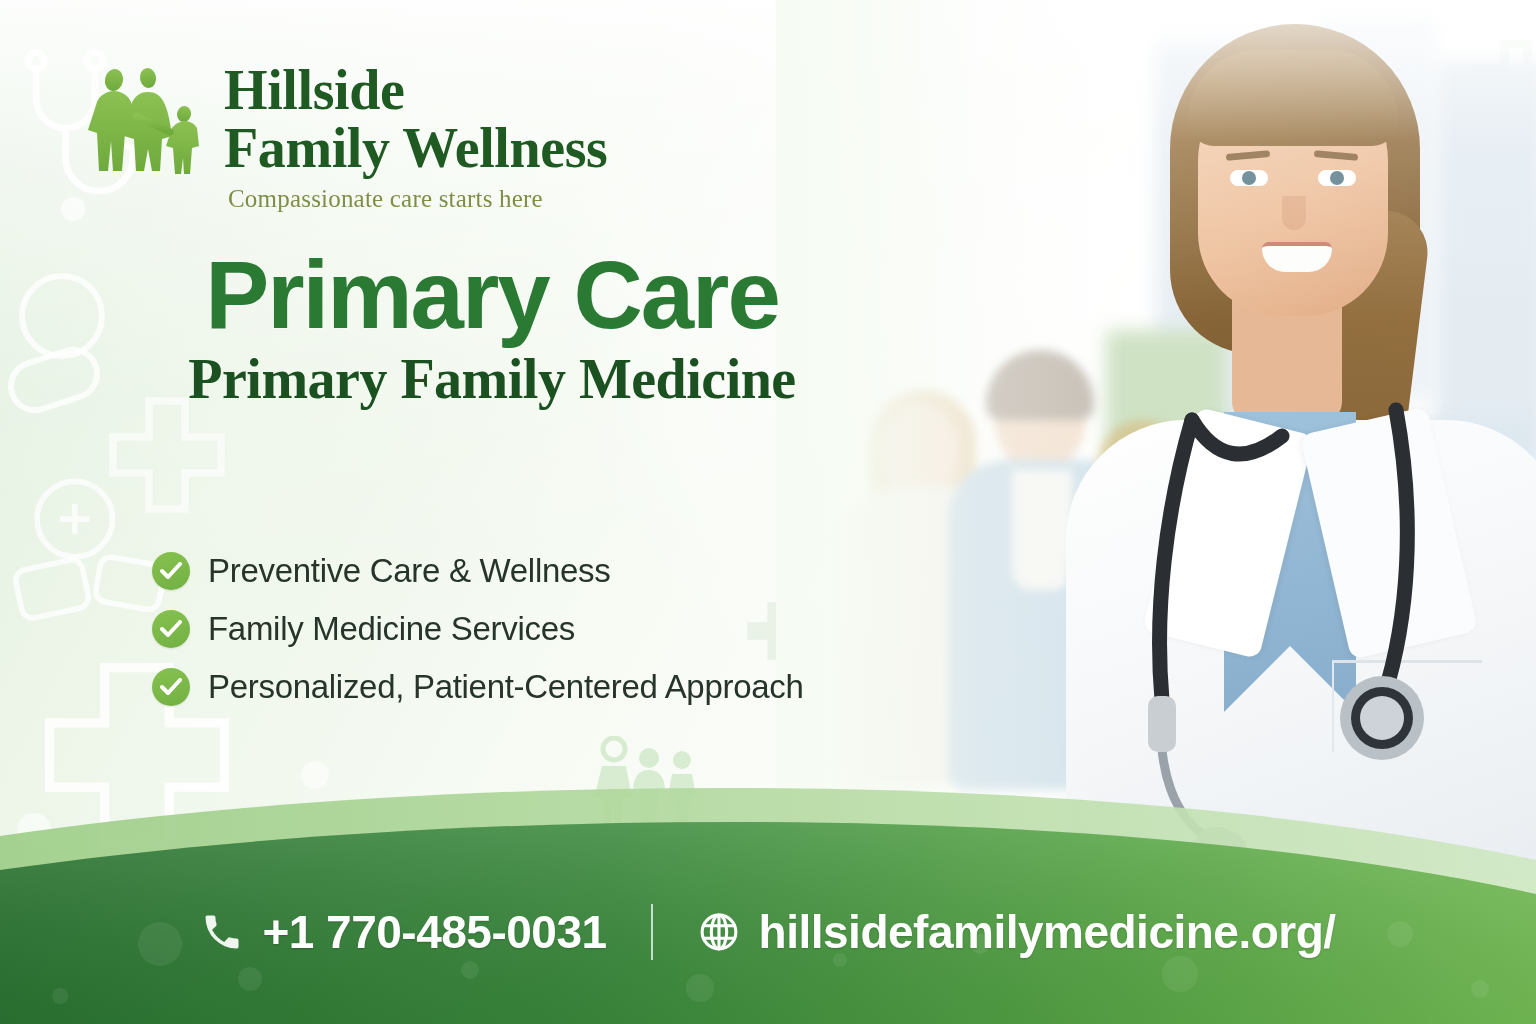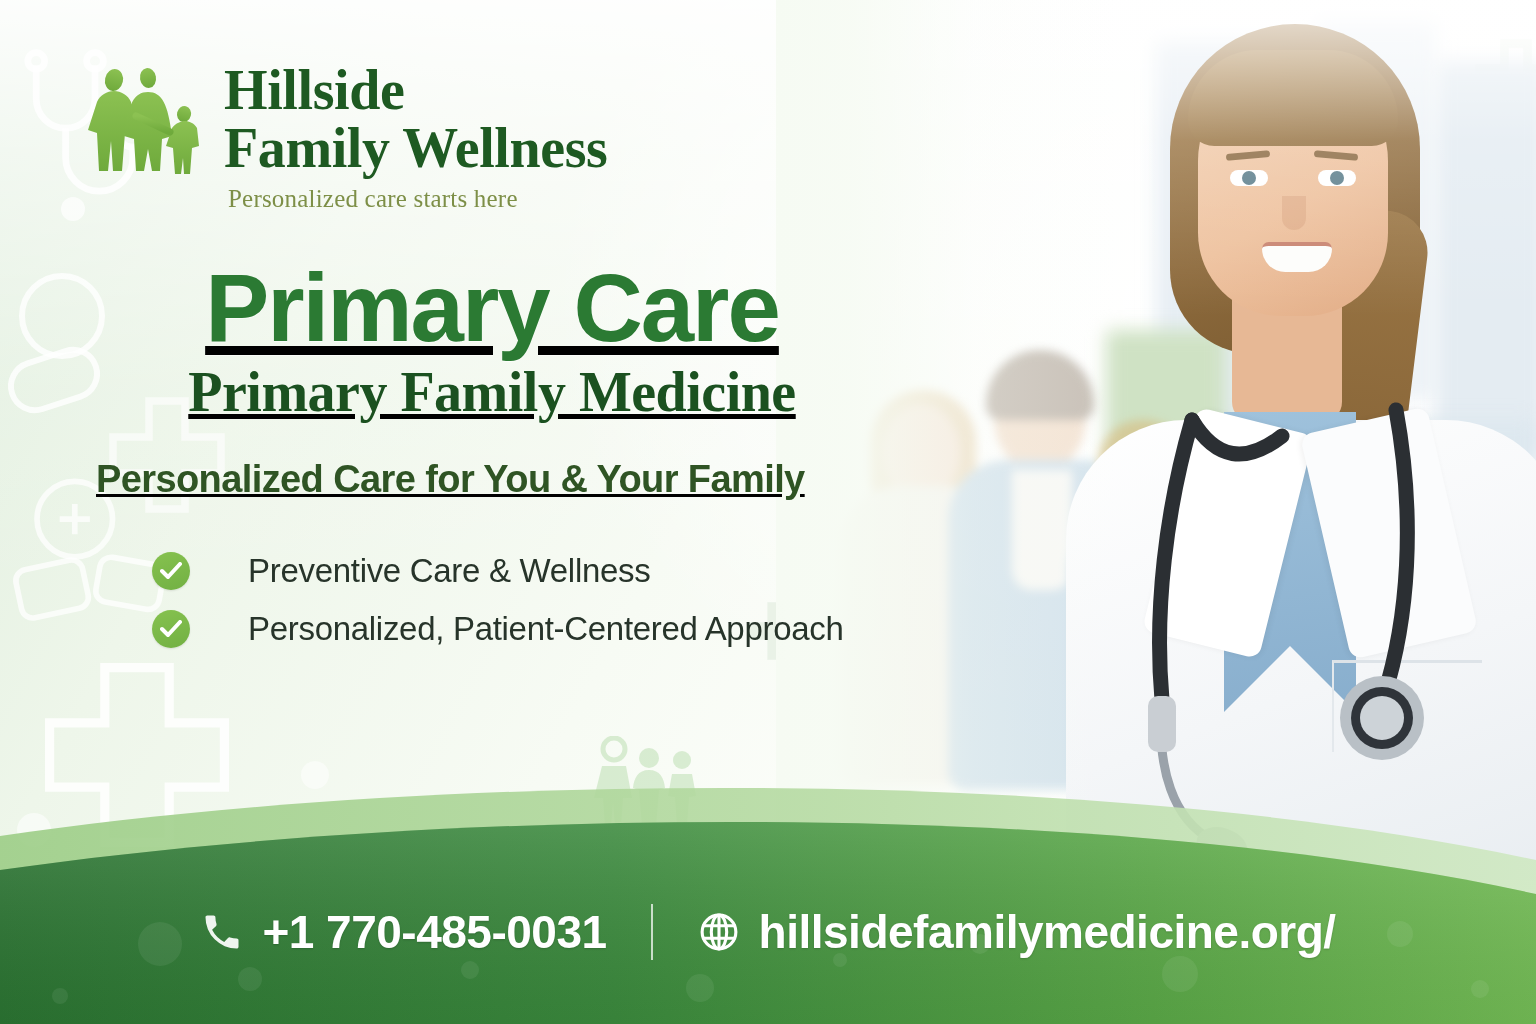--- a/index.html
+++ b/index.html
@@ -75,21 +75,21 @@
   .logo-tag {
     font-family:"Liberation Serif", serif;
     font-size:25px;
     color:#7d8f47;
     margin-top:8px;
     margin-left:4px;
     letter-spacing:0.2px;
   }
 
   
-  .copy { position:absolute; left:96px; top:260px; width:800px;text-decoration:underline; }
+  .copy { position:absolute; left:96px; top:247px; width:800px; }
   .h1 {
     font-family:"Liberation Sans", sans-serif;
     font-weight:700;
     font-size:96px;
     line-height:1.0;
     color:#2b7a33;
     letter-spacing:-2px;
     text-align:center;
     width:700px;
     margin-left:46px;
@@ -112,21 +112,21 @@
     font-weight:700;
     font-size:38px;
     color:#2f5424;
     margin-top:34px;
     letter-spacing:-0.6px;
     white-space:nowrap;
   }
 
   
   .bullets { position:absolute; left:152px; top:552px; }
-  .bullet { display:flex; align-items:center; margin-bottom:20px;gap:40px; }
+  .bullet { display:flex; align-items:center; margin-bottom:20px; }
   .tick {
     width:38px; height:38px; border-radius:50%;
     background:linear-gradient(160deg,#86c24f 0%,#72b043 100%);
     flex:0 0 38px; position:relative;
     box-shadow:0 1px 2px rgba(0,0,0,.10);
   }
   .tick svg { position:absolute; left:8px; top:10px; }
   .bullet-text {
     font-family:"Liberation Sans", sans-serif;
     font-size:33px;
@@ -352,38 +352,45 @@
         <path d="M64 26c-14 0-20 12-24 44l10 3 2 32h8l4-22 4 22h8l2-32 10-3c-4-32-10-44-24-44z" fill="url(#lg)"></path>
 
         <ellipse cx="100" cy="48" rx="7" ry="8" fill="url(#lg)" transform="rotate(14 100 48)"></ellipse>
         <path d="M88 62c4-5 9-7 13-7s9 2 12 7l2 18-7 2-2 26h-6l-1-16-2 16h-6l-2-26-7-2z" fill="url(#lg)"></path>
         <path d="M52 50l34 16" stroke="url(#lg)" stroke-width="7" stroke-linecap="round"></path>
       </svg>
     </div>
     <div class="logo-words">
       <div class="logo-line">Hillside</div>
       <div class="logo-line">Family Wellness</div>
-      <div class="logo-tag">Personalized care starts here</div>
+      <div class="logo-tag">Compassionate care starts here</div>
     </div>
   </div>
 
   <div class="copy">
     <div class="h1">Primary Care</div>
     <div class="h2">Primary Family Medicine</div>
-    <div class="h3">Personalized Care for You &amp; Your Family</div>
   </div>
 
   <div class="bullets">
     <div class="bullet">
       <span class="tick">
         <svg width="22" height="18" viewBox="0 0 22 18">
             <path d="M2 9l6 6L20 2" stroke="#fff" stroke-width="4" fill="none" stroke-linecap="round" stroke-linejoin="round"></path>
           </svg>
       </span>
       <span class="bullet-text">Preventive Care &amp; Wellness</span>
+    </div>
+    <div class="bullet">
+      <span class="tick">
+        <svg width="22" height="18" viewBox="0 0 22 18">
+            <path d="M2 9l6 6L20 2" stroke="#fff" stroke-width="4" fill="none" stroke-linecap="round" stroke-linejoin="round"></path>
+          </svg>
+      </span>
+      <span class="bullet-text">Family Medicine Services</span>
     </div>
     <div class="bullet">
       <span class="tick">
         <svg width="22" height="18" viewBox="0 0 22 18">
             <path d="M2 9l6 6L20 2" stroke="#fff" stroke-width="4" fill="none" stroke-linecap="round" stroke-linejoin="round"></path>
           </svg>
       </span>
       <span class="bullet-text">Personalized, Patient-Centered Approach</span>
     </div>
   </div>

